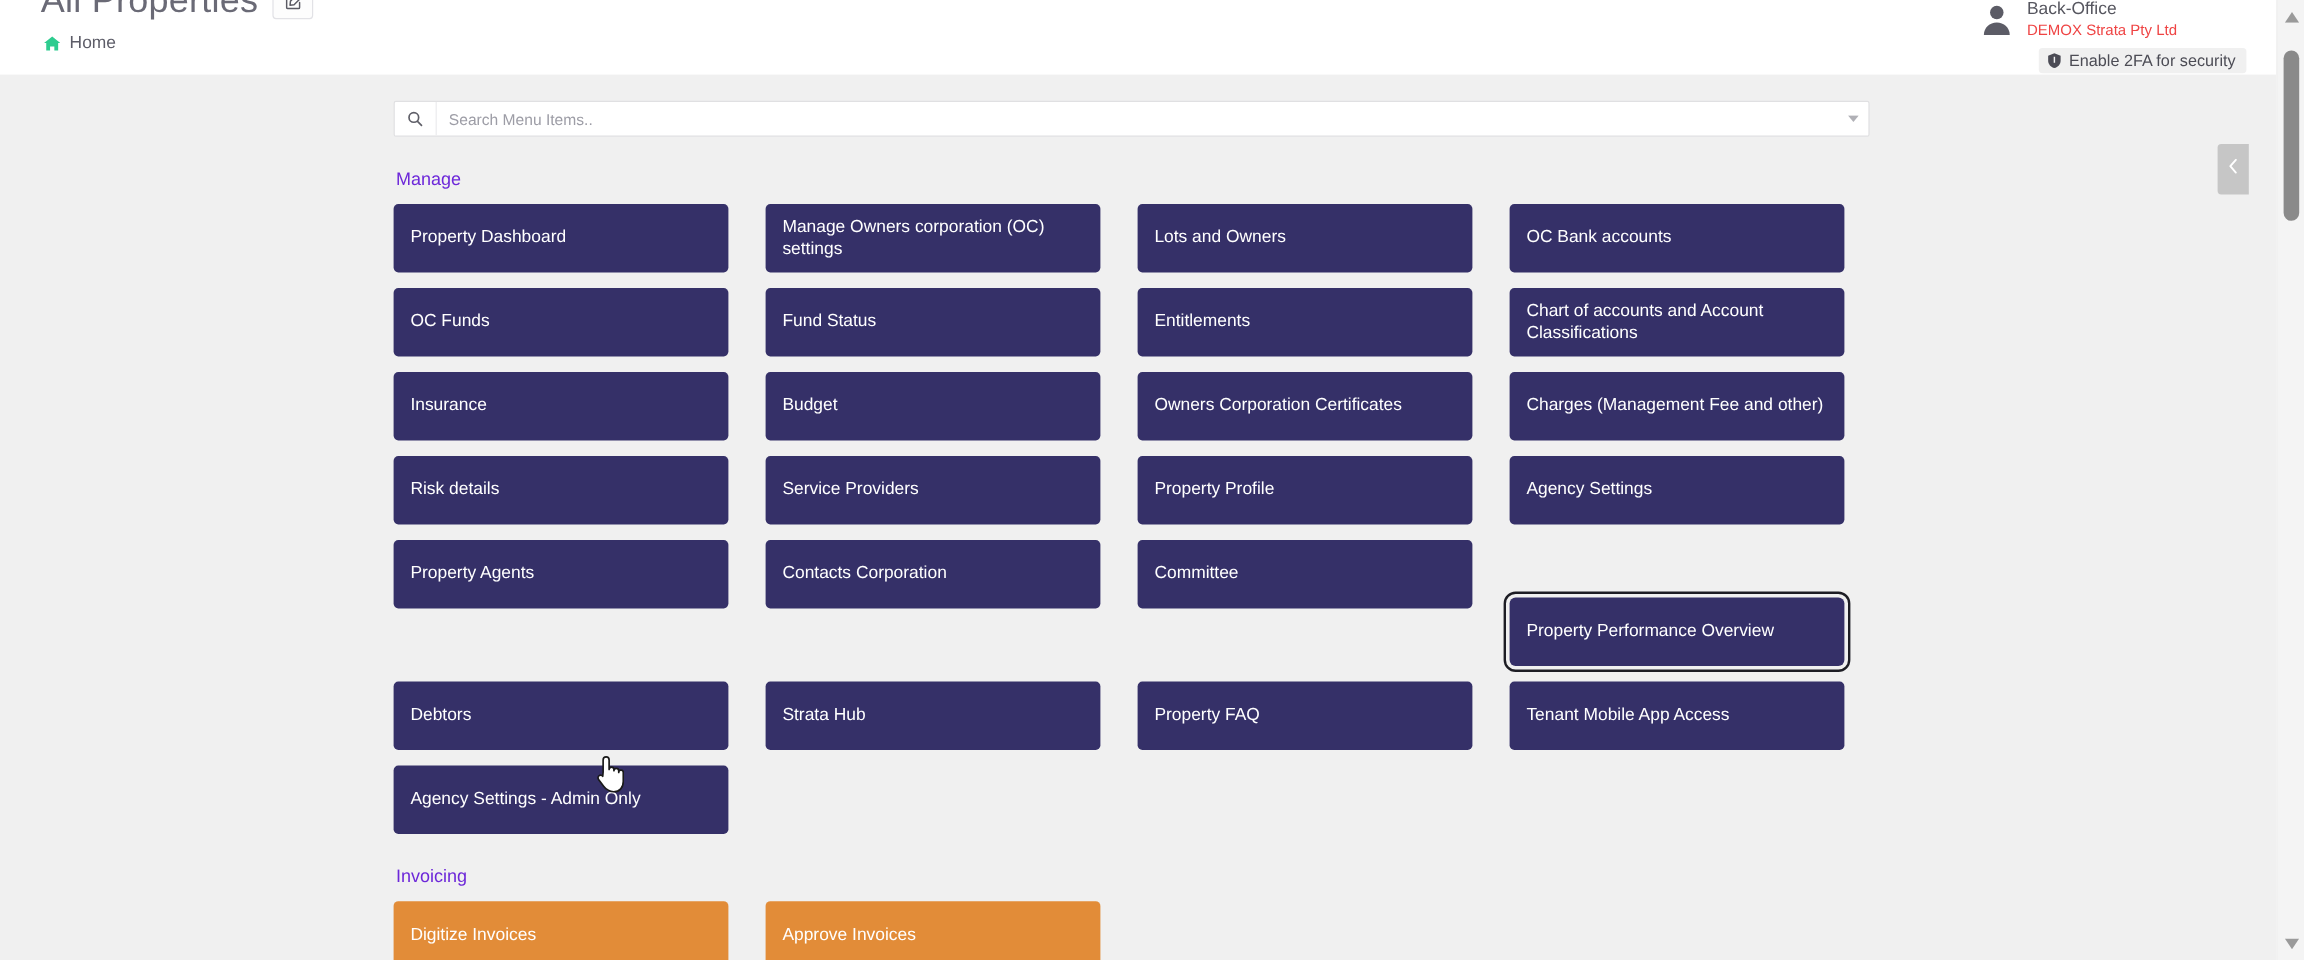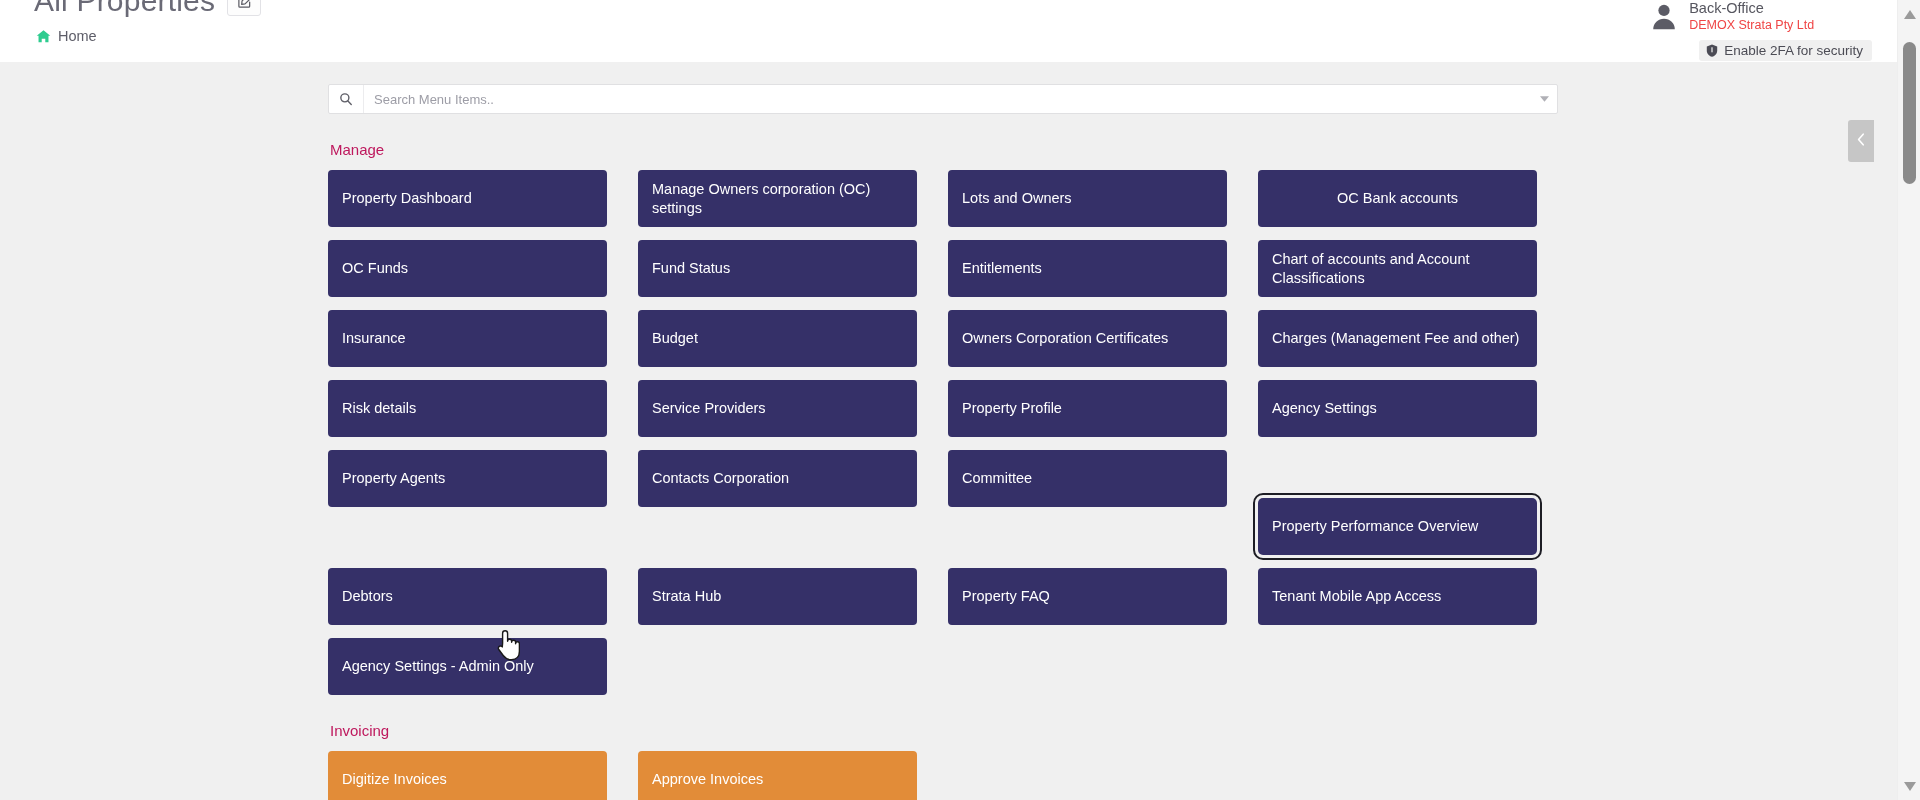--- a/index.html
+++ b/index.html
@@ -164,21 +164,21 @@
     display: flex;
     align-items: center;
     justify-content: center;
     color: #b4b4ba;
     cursor: pointer;
   }
 
   
   .section-title {
     font-size: 15px;
-    color: #be185d;
+    color: #6d28d9;
     margin: 27px 0 12px 2px;
     font-weight: 400;
   }
 
   .tile-grid {
     display: grid;
     grid-template-columns: repeat(4, 279px);
     column-gap: 31px;
     row-gap: 13px;
   }
@@ -345,21 +345,21 @@
           <div class="tile-grid">
             <div class="tile" style="background: rgb(53, 48, 104);">
               <span>Property Dashboard</span>
             </div>
             <div class="tile" style="background: rgb(53, 48, 104);">
               <span>Manage Owners corporation (OC) settings</span>
             </div>
             <div class="tile" style="background: rgb(53, 48, 104);">
               <span>Lots and Owners</span>
             </div>
-            <div class="tile" style="background: rgb(53, 48, 104); justify-content: center;">
+            <div class="tile" style="background: rgb(53, 48, 104);">
               <span>OC Bank accounts</span>
             </div>
             <div class="tile" style="background: rgb(53, 48, 104);">
               <span>OC Funds</span>
             </div>
             <div class="tile" style="background: rgb(53, 48, 104);">
               <span>Fund Status</span>
             </div>
             <div class="tile" style="background: rgb(53, 48, 104);">
               <span>Entitlements</span>

